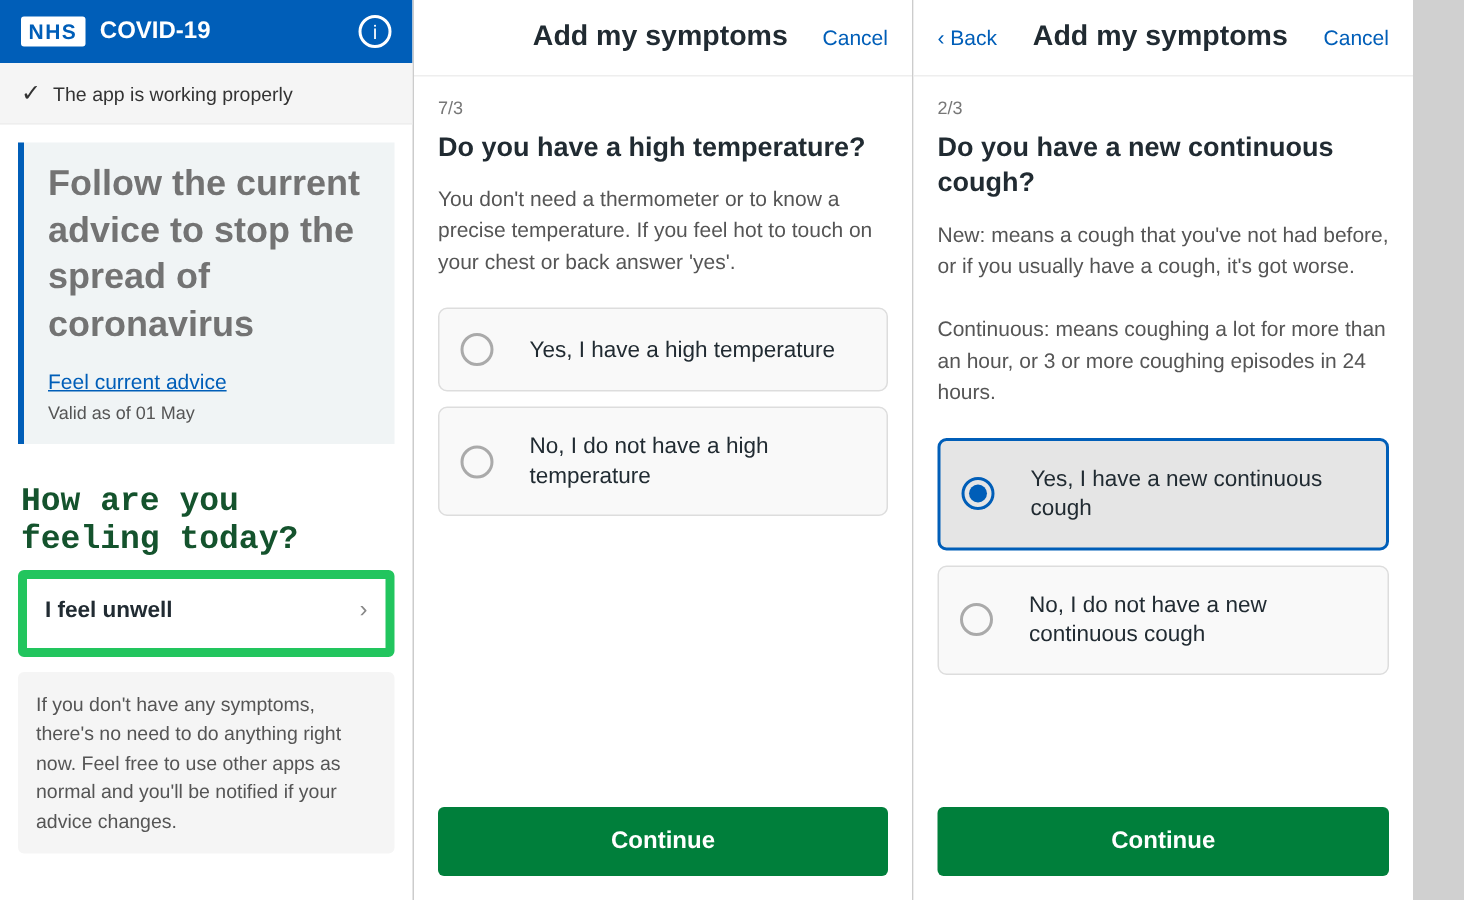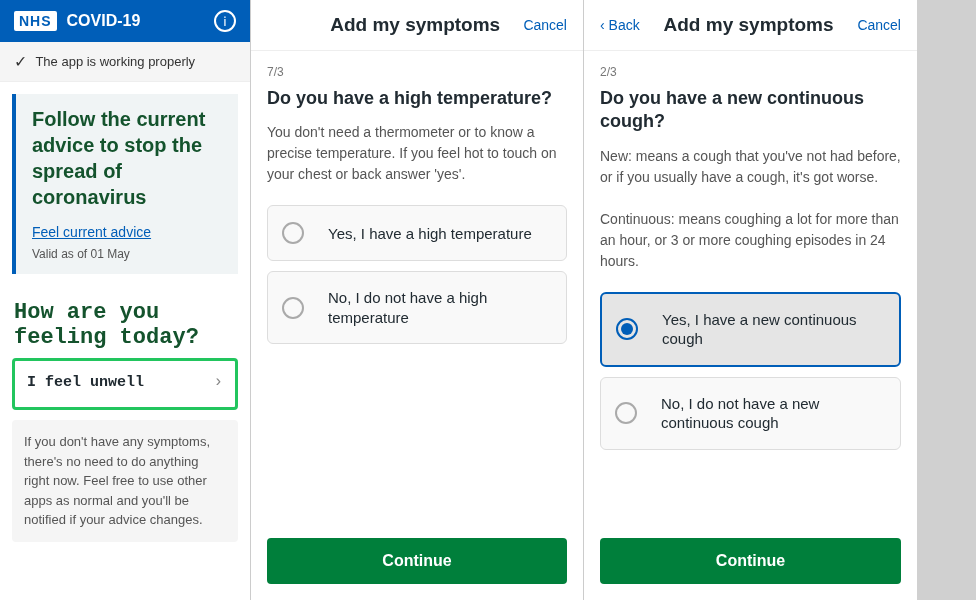--- a/index.html
+++ b/index.html
@@ -12,21 +12,21 @@
       overflow: hidden;
     }
     .panel {
       background: #fff;
       display: flex;
       flex-direction: column;
       overflow: hidden;
     }
     
     .panel-1 {
-      width: 251px;
+      width: 276px;
       border-right: 1px solid #ccc;
     }
     .panel-2 {
       width: 333px;
       border-right: 1px solid #ccc;
     }
     .panel-3 {
       width: 333px;
     }
 
@@ -90,23 +90,23 @@
     }
 
     
     .advice-card {
       margin: 12px;
       padding: 12px 12px 12px 16px;
       border-left: 4px solid #005eb8;
       background: #f0f4f5;
     }
     .advice-card h2 {
-      font-size: 20px;
+      font-size: 24px;
       font-weight: 700;
-      color: #14532d;
+      color: #737373;
       line-height: 1.3;
       margin-bottom: 14px;
     }
     .advice-link {
       color: #005eb8;
       font-size: 14px;
       text-decoration: underline;
       cursor: pointer;
       display: block;
       margin-bottom: 4px;
@@ -120,24 +120,23 @@
     .section-title {
       padding: 14px 14px 8px 14px;
       font-size: 22px;
       font-weight: 600;
       color: #14532d;
       font-family: Liberation Mono, monospace;
     }
     .feeling-item {
       margin: 0 12px 10px 12px;
       padding: 12px;
-      border: 3px solid #22c55e;
+      border: 6px solid #22c55e;
       border-radius: 4px;
       cursor: pointer;
-      font-family: Liberation Mono, monospace;
     }
     .feeling-item-header {
       display: flex;
       justify-content: space-between;
       align-items: center;
       margin-bottom: 4px;
     }
     .feeling-title {
       font-size: 15px;
       font-weight: 600;

